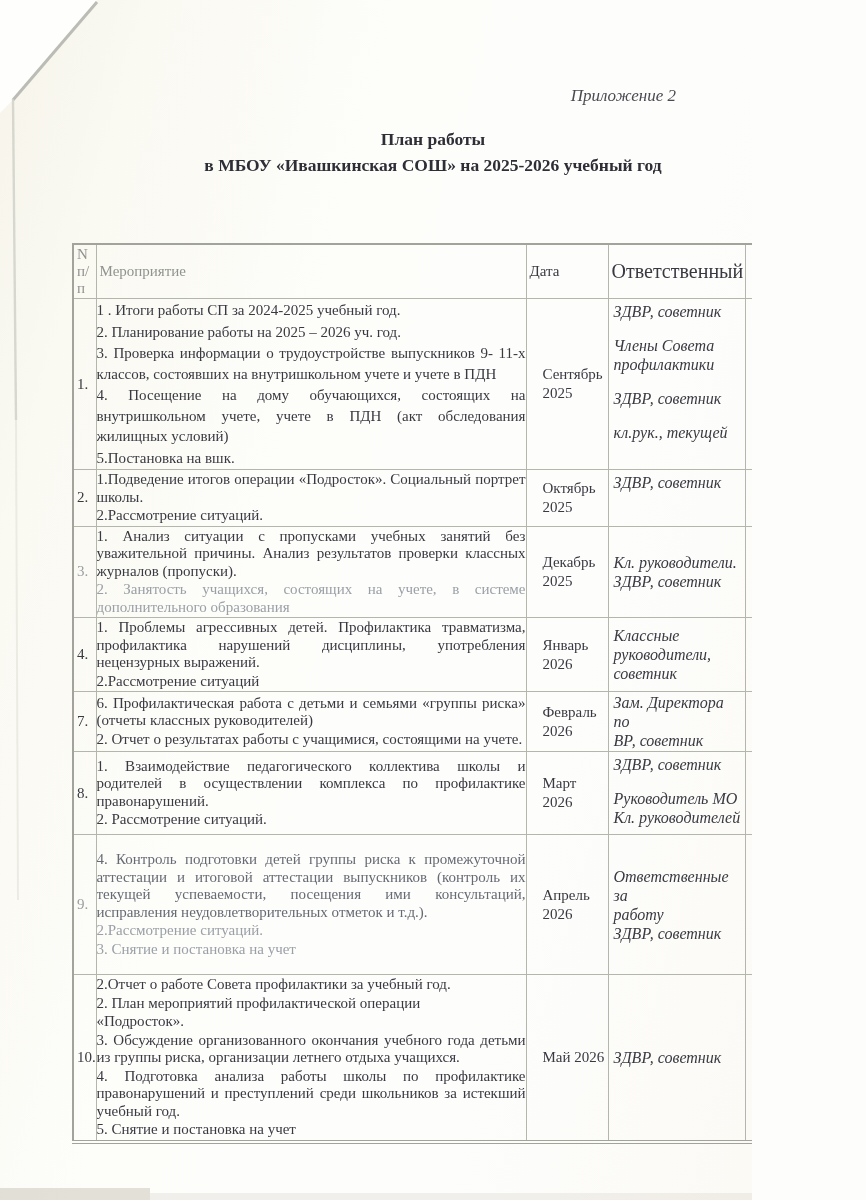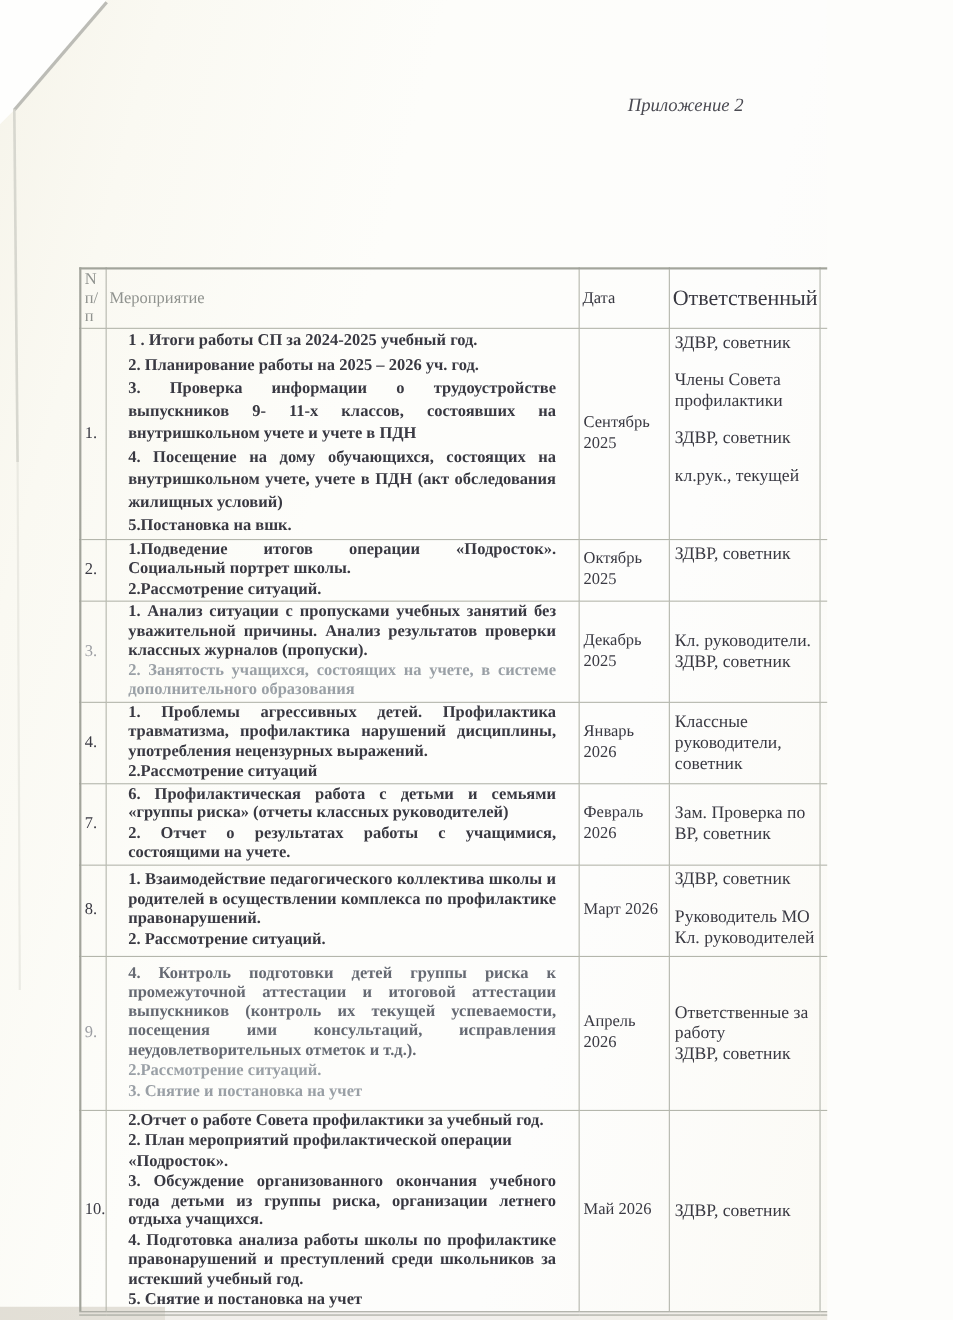--- a/index.html
+++ b/index.html
@@ -43,25 +43,25 @@
   col.c2 { width:430px; }
   col.c3 { width:82px; }
   col.c4 { width:137px; }
   col.c5 { width:101px; }
   .c5cell { border-right:none; }
   th { text-align:left; }
   .hfade { color:#90938f; }
   .hresp { font-size:20px; }
   .num-cell { text-align:left; padding-left:3px; }
   .dim-num { color:#9b9da2; }
-  .act-cell { padding:0 20px; line-height:17.5px;font-weight:bold; }
+  .act-cell { padding:0 0; line-height:17.5px; }
   .act-cell .ln { text-align:justify; margin:1px 0; }
   .act-cell.loose { line-height:20.5px; }
-  .date-cell { line-height:19px; padding-left:4px; padding-right:2px; }
-  .resp-cell { font-size:16px; line-height:19px; padding-left:5px; }
+  .date-cell { line-height:19px; padding-left:16px; padding-right:2px; }
+  .resp-cell { font-size:16px; line-height:19px; padding-left:5px;font-style:italic; }
   .v-top { vertical-align:top; padding-top:3px; }
   .faded { color:#9aa0a6; }
   .dim { color:#666a73; }
   .gap { line-height:15px; }
   tr.last td { border-bottom:4px double #a2a49b; }
 </style>
 </head>
 <body>
 
 <div class="page">
@@ -71,20 +71,22 @@
     <line x1="97" y1="2" x2="13" y2="100" stroke="#bcbcb6" stroke-width="3"></line>
     <line x1="13" y1="99" x2="16" y2="420" stroke="#d2d2ca" stroke-width="2.4" opacity="0.85"></line>
     <line x1="16" y1="420" x2="18" y2="900" stroke="#ddddd5" stroke-width="2" opacity="0.5"></line>
     <rect x="0" y="1188" width="150" height="12" fill="#b3a898" opacity="0.35"></rect>
     <rect x="150" y="1193" width="716" height="7" fill="#cfc8ba" opacity="0.25"></rect>
   </svg>
 
   <div class="annotation">Приложение 2</div>
 
   <div class="title-block">
+      <div class="ln">План работы</div>
+      <div class="ln">в МБОУ «Ивашкинская СОШ» на 2025-2026 учебный год</div>
     </div>
 
   <table class="plan">
     <colgroup>
       <col class="c1">
         <col class="c2">
         <col class="c3">
         <col class="c4">
         <col class="c5">
     </colgroup>
@@ -161,21 +163,21 @@
       <td class="c5cell"></td>
     </tr>
     <tr style="height:56px;">
       <td class="num-cell">7.</td>
       <td class="act-cell">
             <div class="ln">6. Профилактическая работа с детьми и семьями «группы риска» (отчеты классных руководителей)</div>
             <div class="ln">2. Отчет о результатах работы с учащимися, состоящими на учете.</div>
           </td>
       <td class="date-cell">Февраль 2026</td>
       <td class="resp-cell">
-            <div class="ln">Зам. Проверка по</div>
+            <div class="ln">Зам. Директора по</div>
             <div class="ln">ВР, советник</div>
           </td>
       <td class="c5cell"></td>
     </tr>
     <tr style="height:83px;">
       <td class="num-cell">8.</td>
       <td class="act-cell">
             <div class="ln">1. Взаимодействие педагогического коллектива школы и родителей в осуществлении комплекса по профилактике правонарушений.</div>
             <div class="ln">2. Рассмотрение ситуаций.</div>
           </td>

